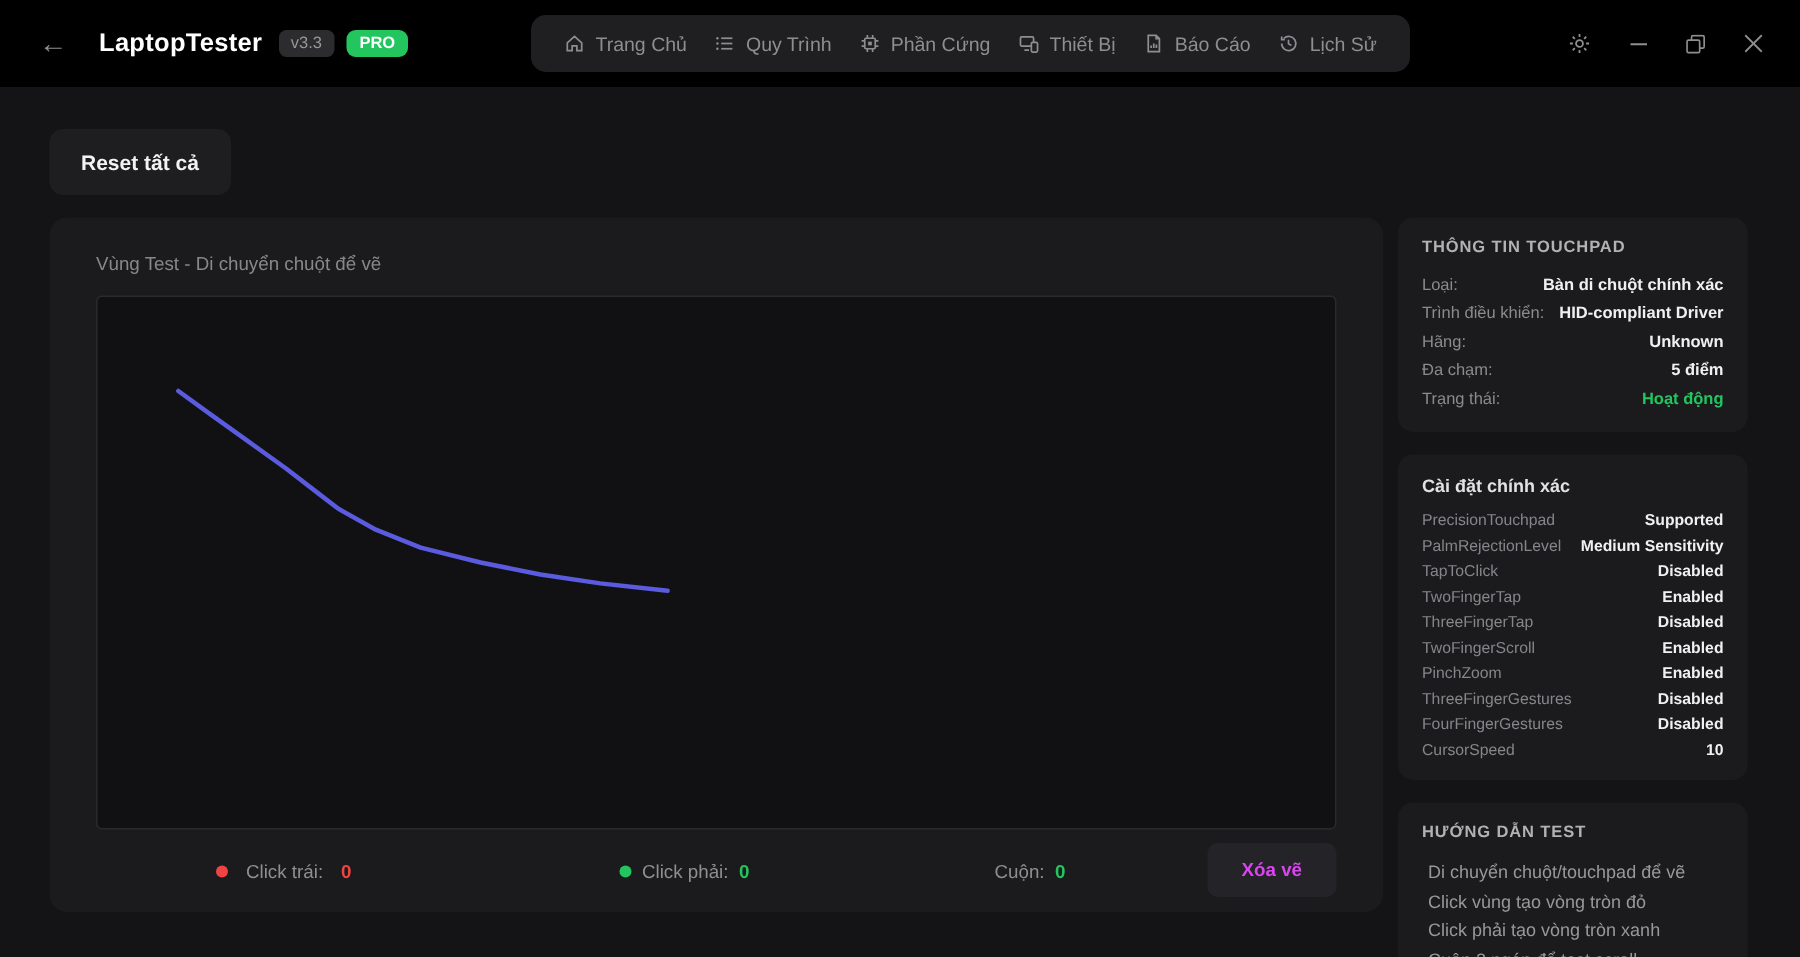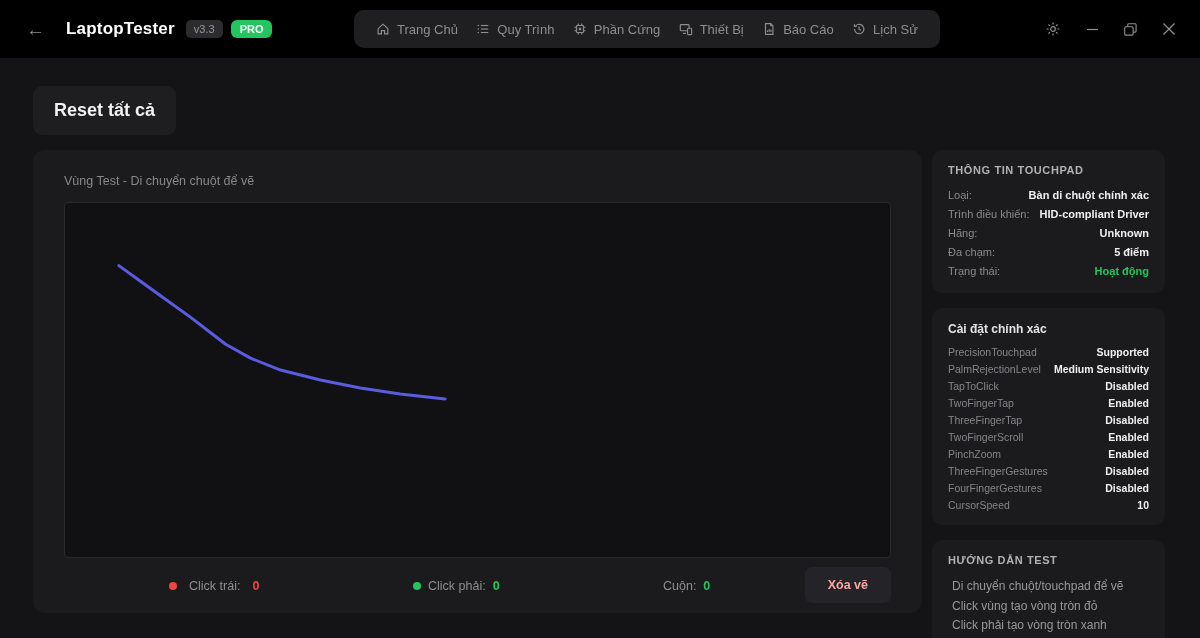--- a/index.html
+++ b/index.html
@@ -24,37 +24,37 @@
   .nav-item { display:flex; align-items:center; gap:7px; color:#8e8e91; font-size:13px; cursor:pointer; white-space:nowrap; }
   .nav-item svg { display:block; }
   .tb-right { position:absolute; right:24px; top:0; height:58px; display:flex; align-items:center; gap:25px; color:#8f8f92; }
   .tb-right .wbtn { cursor:pointer; display:flex; align-items:center; }
   
   .page-header { display:flex; justify-content:space-between; align-items:flex-start; padding:28px 35px 15px 33px; }
   .page-header h1 { font-size:20px; font-weight:bold; color:#fafafa; }
   .subtitle { margin-top:7px; font-size:12.5px; color:#98989b; }
   .reset-btn {
     background:#1e1e21; border:none; color:#f2f2f3; font-family:inherit;
-    font-size:18px; font-weight:bold; padding:14px 21px; border-radius:9px; cursor:pointer;
+    font-size:14px; font-weight:bold; padding:14px 21px; border-radius:9px; cursor:pointer;
   }
   
   .content { display:flex; gap:10px; padding:0 35px 0 33px; align-items:flex-start; }
   .test-card { width:889px; height:463px; background:#1b1b1d; border-radius:12px; padding:14px 31px 0; }
   .canvas-title { text-align:left; color:#88888b; font-size:12.5px; margin:10px 0 14px; }
   .canvas { position:relative; height:356px; background:#111113; border:1px solid #2a2a2d; border-radius:4px; cursor:crosshair; }
   .canvas svg { width:100%; height:100%; display:block; }
   .stats-row { position:relative; height:44px; margin-top:6px; }
   .stat { position:absolute; top:50%; transform:translateY(-50%); display:flex; align-items:center; gap:7px; font-size:12.5px; color:#8f8f92; }
-  .stat1 { left:105px;gap:12px; } .stat2 { left:349px; } .stat3 { left:599px; }
+  .stat1 { left:80px;gap:12px; } .stat2 { left:349px; } .stat3 { left:599px; }
   .dot { width:8px; height:8px; border-radius:50%; display:inline-block; }
   .dot-red { background:#ef4444; } .dot-green { background:#22c55e; }
   .val { font-weight:bold; }
   .val-red { color:#ef4444; } .val-green { color:#22c55e; }
   .clear-btn {
-    position:absolute; right:0; top:3px; background:#242428; border:none; color:#fca5a5;
+    position:absolute; right:0; top:3px; background:#242428; border:none; color:#d946ef;
     font-family:inherit; font-size:12.5px; font-weight:bold; padding:11px 23px; border-radius:7px; cursor:pointer;
   }
   
   .sidebar { width:233px; display:flex; flex-direction:column; gap:15px; }
   .panel { background:#1b1b1d; border-radius:10px; padding:14px 16px 9px; }
   .panel h3.caps { font-size:11px; font-weight:bold; color:#b2b2b5; letter-spacing:0.6px; margin-bottom:13px; }
   .panel h3.mixed { font-size:12px; font-weight:bold; color:#e2e2e4; margin-bottom:10px; }
   .info-row { display:flex; justify-content:space-between; align-items:baseline; font-size:11px; margin-bottom:7px; gap:8px; }
   .info-row .row-label { color:#8b8b8e; white-space:nowrap; }
   .info-row .row-value { color:#f0f0f1; font-weight:bold; text-align:right; }

